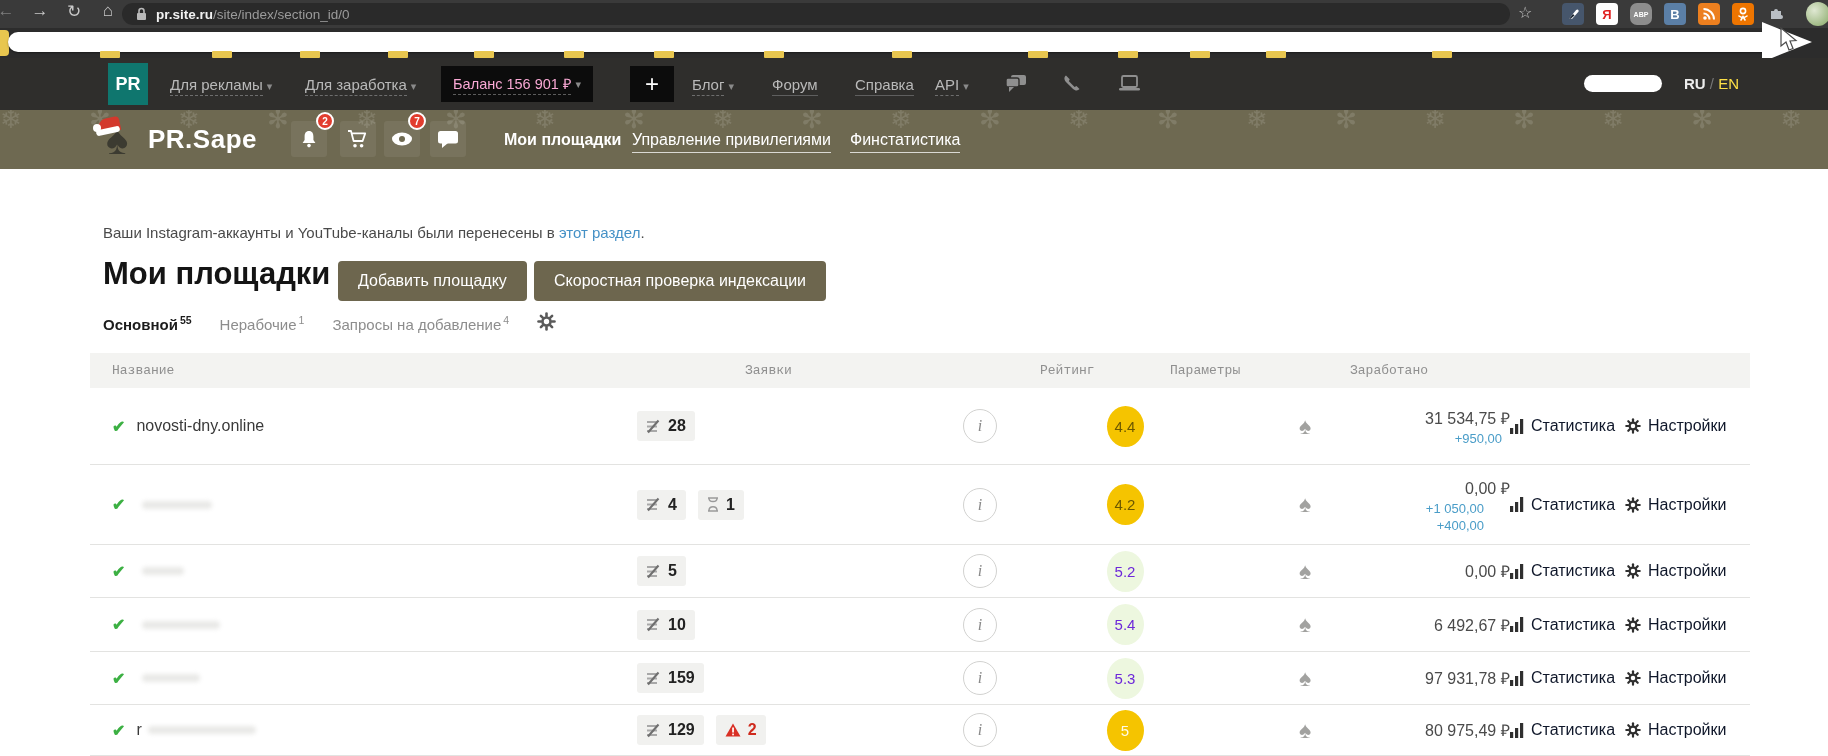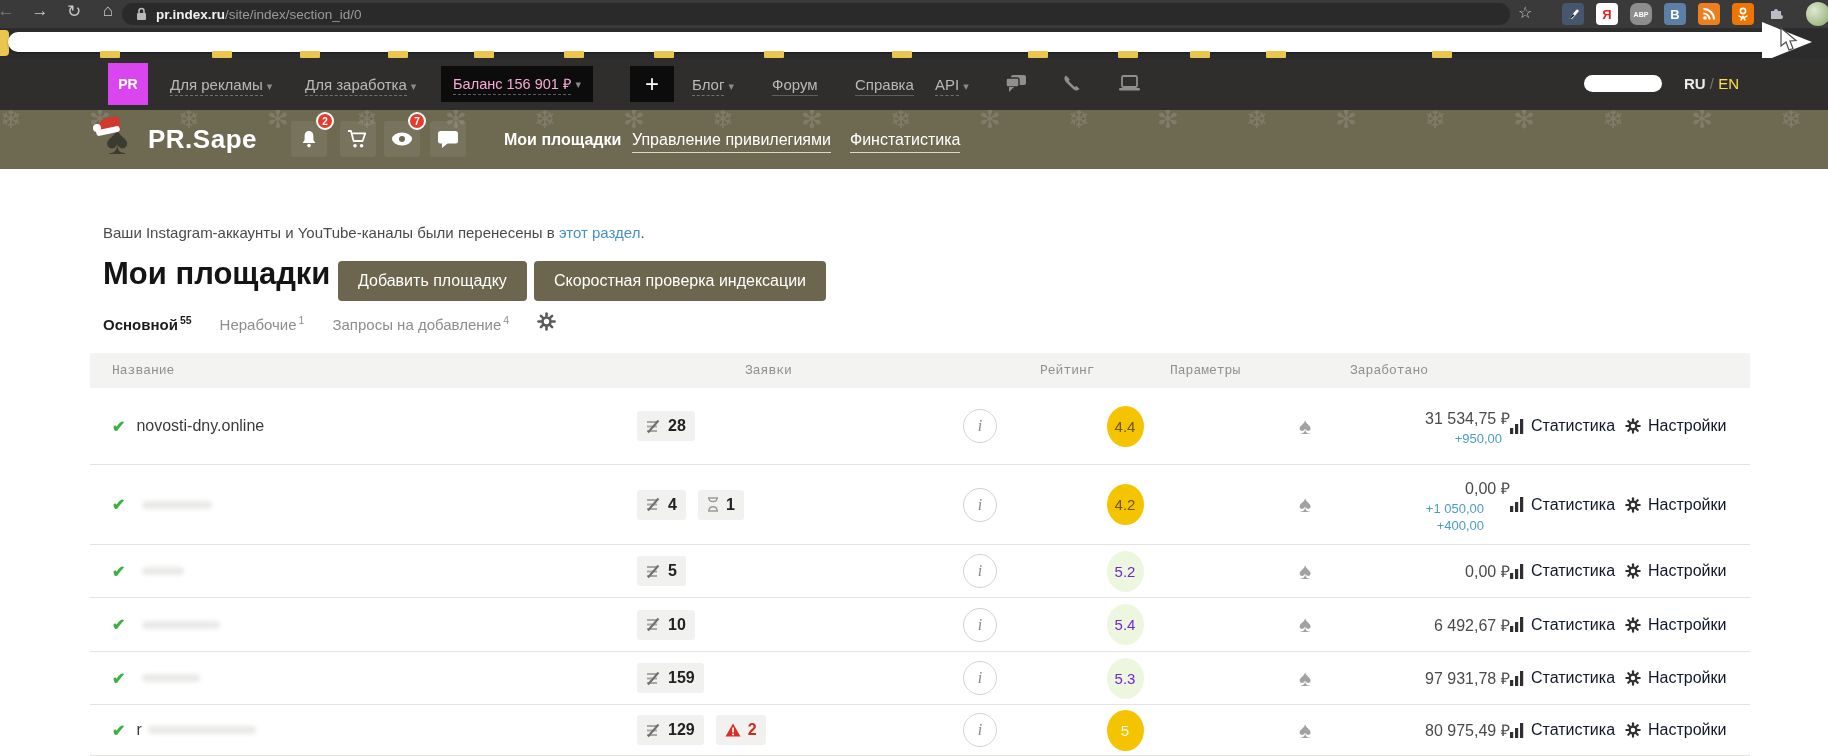--- a/index.html
+++ b/index.html
@@ -27,21 +27,21 @@
   .ext-puzzle { left:1766px; background:transparent; }
   .avatar { position:absolute; left:1806px; top:2px; width:24px; height:24px; border-radius:50%; background:radial-gradient(circle at 35% 35%, #dfe8d2, #86a765); }
   
   .promo { position:absolute; left:0; top:28px; width:1828px; height:30px; background:#2c2c2c; }
   .arrowbar { position:absolute; left:8px; top:4px; width:1756px; height:20px; background:#fff; border-radius:10px 0 0 10px; box-shadow:0 1px 2px rgba(0,0,0,.4); }
   .arrowhead { position:absolute; left:1762px; top:-6px; width:0; height:0; border-top:20px solid transparent; border-bottom:20px solid transparent; border-left:50px solid #fff; }
   .dash { position:absolute; top:23px; width:20px; height:7px; background:#e8c64f; border-radius:1px; }
   .garland-end { position:absolute; left:0; top:2px; width:9px; height:26px; background:#e8c64f; border-radius:0 4px 4px 0; }
   
   .topnav { position:absolute; left:0; top:58px; width:1828px; height:52px; background:#2f2e2c; }
-  .pr-sq { position:absolute; left:108px; top:5px; width:40px; height:42px; background:#d946ef; color:#fff; font-weight:bold; font-size:14px; display:flex; align-items:center; justify-content:center; }
+  .pr-sq { position:absolute; left:108px; top:5px; width:40px; height:42px; background:#0f766e; color:#fff; font-weight:bold; font-size:18px; display:flex; align-items:center; justify-content:center; }
   .tn-item { position:absolute; top:18px; font-size:15px; color:#b9b9b9; }
   .tn-item .lbl { border-bottom:1px dashed #6e6e6e; padding-bottom:2px; }
   .tn-item .lbl.solid { border-bottom-style:solid; border-bottom-color:#5f5f5f; }
   .tn-caret { color:#8a8a8a; font-size:11px; margin-left:4px; }
   .blackbox { position:absolute; top:8px; height:36px; background:#0c0c0c; display:flex; align-items:center; justify-content:center; }
   .balance-box { left:441px; width:152px; }
   .balance-box span.lbl { color:#f9a8d4; font-size:14.5px; border-bottom:1px dashed #5c5c5c; padding-bottom:1px; }
   .plus-box { left:630px; width:44px; color:#fff; font-size:24px; font-weight:300; }
   .tn-icon { position:absolute; top:16px; }
   .login-pill { position:absolute; left:1584px; top:17px; width:78px; height:17px; background:#fff; border-radius:9px; }
@@ -116,21 +116,21 @@
   <span class="navbtn" style="left:28px">→</span>
   <span class="navbtn" style="left:62px">↻</span>
   <span class="navbtn" style="left:96px">⌂</span>
   <div class="urlbar">
     <span class="lock">
       <svg width="11" height="14" viewBox="0 0 11 14">
           <rect x="1" y="6" width="9" height="7" rx="1" fill="#b9b9b9"></rect>
           <path d="M3 6 V4 a2.5 2.5 0 0 1 5 0 V6" stroke="#b9b9b9" stroke-width="1.6" fill="none"></path>
         </svg>
     </span>
-    <span class="url-domain">pr.index.ru</span>
+    <span class="url-domain">pr.site.ru</span>
       <span class="url-path">/site/index/section_id/0</span>
   </div>
   <span class="star">☆</span>
   <div class="ext ext-shot">
     <svg width="14" height="14" viewBox="0 0 18 18">
         <path d="M4 15 L13 4 c2-2 4 0 3 2 L8 15 Z" fill="#fff"></path>
         <path d="M4 15 L9 9 l2 2 -5 4Z" fill="#1c2733"></path>
       </svg>
   </div>
   <div class="ext ext-ya">Я</div>

